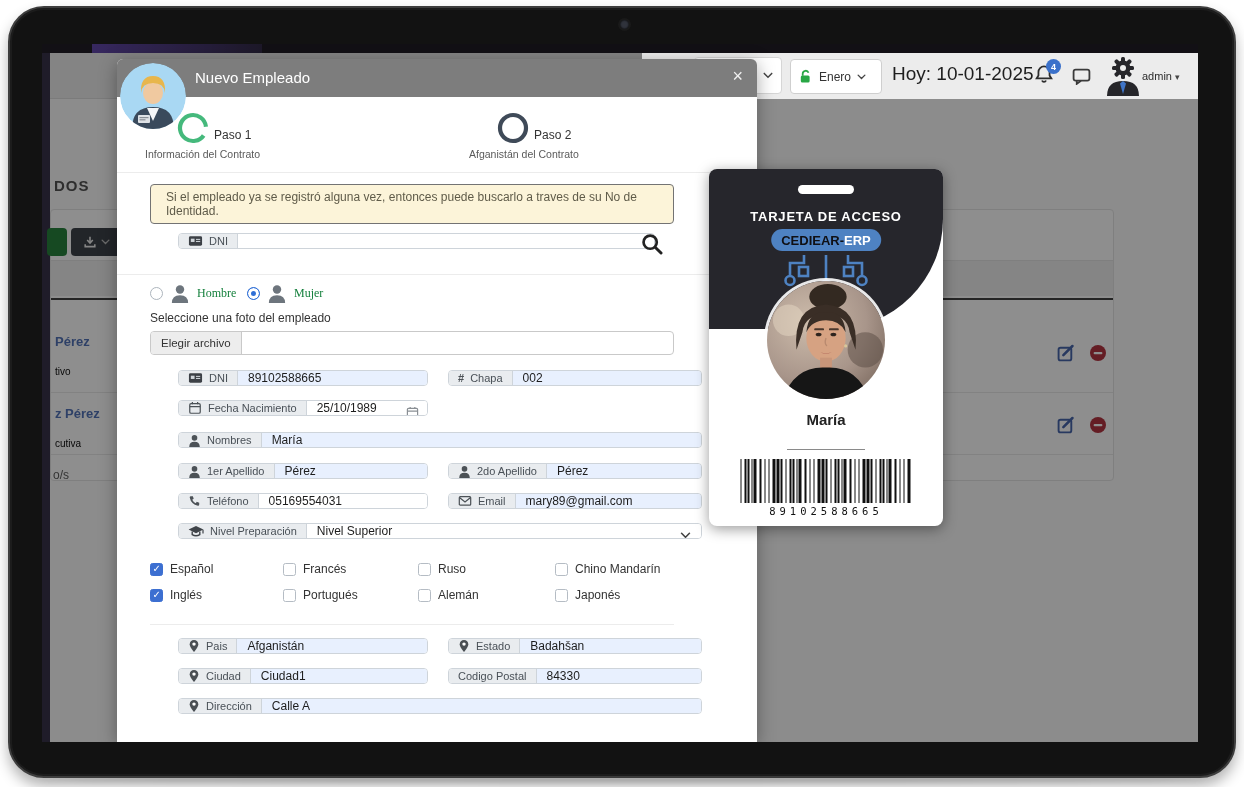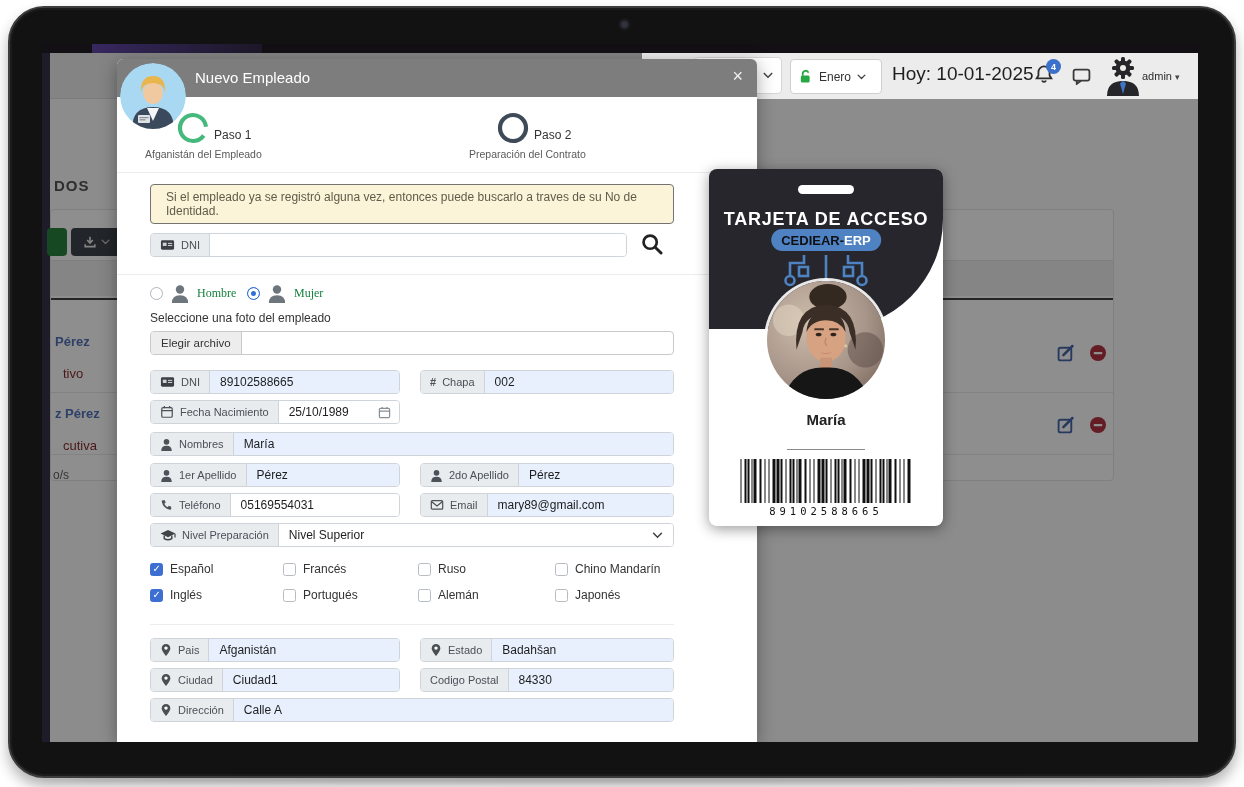--- a/index.html
+++ b/index.html
@@ -16,21 +16,21 @@
   .side-strip{position:absolute;left:0;top:9px;width:8px;bottom:0;background:#2f2940;}
   .header-band{position:absolute;left:8px;top:9px;width:1148px;height:46px;background:#ececec;border-bottom:1px solid #dcdcdc;}
   .bg-page{position:absolute;left:8px;top:55px;right:0;bottom:0;background:#fbfbfb;}
   .bg-title{position:absolute;left:4px;top:78px;font-size:15px;font-weight:bold;letter-spacing:1px;color:#4a4a4a;}
   .bg-panel{position:absolute;left:0;top:110px;width:1064px;height:272px;background:#ffffff;border:1px solid #e3e3e3;border-radius:4px;}
   .btn-green{position:absolute;left:-4px;top:18px;width:20px;height:28px;background:#1e7e34;border-radius:4px;}
   .btn-dark{position:absolute;left:20px;top:18px;width:50px;height:28px;background:#343a40;border-radius:4px;display:flex;align-items:center;justify-content:center;gap:4px;}
   .bg-band{position:absolute;left:0;top:50px;width:100%;height:36px;background:#efefef;border-top:1px solid #e2e2e2;}
   .bg-darkline{position:absolute;left:0;top:88px;width:100%;height:2px;background:#3a3a3a;}
   .bg-link{position:absolute;font-size:13px;font-weight:bold;color:#4a6db5;}
-  .bg-sub{position:absolute;font-size:13px;color:#7f1d1d;margin-left:8px;}
+  .bg-sub{position:absolute;font-size:10px;color:#000000;}
   .bg-rowline{position:absolute;left:0;width:100%;height:1px;background:#e8e8e8;}
   .rowicons{position:absolute;display:flex;gap:14px;align-items:center;}
   .bg-footer{position:absolute;left:2px;top:258px;font-size:12px;color:#555;}
   
   .overlay{position:absolute;inset:0;background:rgba(15,15,15,0.47);z-index:20;}
   
   .header-right{position:absolute;left:600px;top:9px;width:556px;height:46px;background:#ececec;z-index:30;}
   .sel-hidden{position:absolute;left:52px;top:4px;width:88px;height:37px;background:#fff;border:1px solid #d6d6d6;border-radius:4px;display:flex;align-items:center;justify-content:flex-end;padding-right:8px;}
   .lock-group{position:absolute;left:148px;top:6px;width:92px;height:35px;background:#fff;border:1px solid #cfcfcf;border-radius:4px;display:flex;align-items:center;gap:6px;padding:0 7px;}
   .lock-group .mlabel{font-size:12px;color:#333;}
@@ -46,21 +46,21 @@
   .modal-head{position:absolute;left:0;top:0;width:100%;height:38px;background:#7d7d7d;border-radius:6px 6px 0 0;}
   .modal-title{position:absolute;left:78px;top:10px;font-size:15px;color:#fff;}
   .modal-close{position:absolute;right:14px;top:7px;font-size:18px;color:#f2f2f2;cursor:default;}
   .modal-avatar{position:absolute;left:3px;top:4px;width:66px;height:66px;border-radius:50%;overflow:hidden;}
   .step{position:absolute;top:53px;display:flex;align-items:flex-end;gap:5px;}
   .step-cap{position:absolute;top:89px;font-size:10.5px;color:#5a5a5a;}
   .step-label{font-size:12px;color:#333;padding-bottom:2px;}
   .hr{position:absolute;left:0;width:100%;height:1px;background:#ececec;}
   .hr.inset{left:33px;width:524px;}
   .alert{position:absolute;left:33px;top:125px;width:524px;height:40px;background:#fcf4d9;border:1px solid #737373;border-radius:4px;font-size:12px;color:#5f5b49;display:flex;align-items:center;padding:0 15px;}
-  .ig{position:absolute;height:24px;display:flex;border:1px solid #ced4da;border-radius:4px;overflow:hidden;background:#fff;}
+  .ig{position:absolute;height:16px;display:flex;border:1px solid #ced4da;border-radius:4px;overflow:hidden;background:#fff;margin-left:28px;}
   .igl{display:flex;align-items:center;gap:6px;background:#e9ecef;border-right:1px solid #ced4da;padding:0 9px;font-size:11px;color:#495057;white-space:nowrap;}
   .igv{flex:1;display:flex;align-items:center;padding:0 10px;font-size:12px;color:#1d1d1d;background:#fff;position:relative;}
   .igv.blue{background:#e8f0fe;}
   .igv .right-ic{position:absolute;right:8px;top:5px;}
   .search-btn{position:absolute;left:524px;top:174px;width:24px;height:24px;}
   .gender{position:absolute;top:225px;display:flex;align-items:center;gap:7px;}
   .radio{width:13px;height:13px;border-radius:50%;border:1.5px solid #adb5bd;background:#fff;}
   .radio.on{border-color:#2f6fd6;background:#2f6fd6;box-shadow:inset 0 0 0 3px #fff;}
   .glabel{font-size:12px;color:#15803d;font-family:Liberation Serif, serif;}
   .photo-label{position:absolute;left:33px;top:252px;font-size:12px;color:#333;}
@@ -70,21 +70,21 @@
   .chk-item{position:absolute;display:flex;align-items:center;gap:7px;}
   .chk{width:13px;height:13px;border:1.5px solid #b5bcc4;border-radius:2.5px;background:#fff;position:relative;}
   .chk.on{background:#3c6fd1;border-color:#3c6fd1;}
   .chk.on::after{content:"\2713";position:absolute;left:1.5px;top:-1px;font-size:10px;color:#fff;}
   .chk-label{font-size:12px;color:#333;}
   .chev-right{position:absolute;right:10px;top:8px;}
   
   .acard{position:absolute;left:667px;top:125px;width:234px;height:357px;background:#fff;border-radius:8px;z-index:50;box-shadow:0 3px 14px rgba(0,0,0,.4);}
   .acard-dark{position:absolute;left:0;top:0;width:100%;height:160px;background:#26262c;border-radius:8px 8px 110px 0;}
   .slot{position:absolute;left:89px;top:16px;width:56px;height:9px;border-radius:5px;background:#fff;}
-  .acard-title{position:absolute;left:0;top:40px;width:100%;text-align:center;font-size:18px;font-weight:bold;letter-spacing:.8px;color:#fff;}
+  .acard-title{position:absolute;left:0;top:40px;width:100%;text-align:center;font-size:13px;font-weight:bold;letter-spacing:.8px;color:#fff;}
   .brand{position:absolute;left:50%;transform:translateX(-50%);top:60px;height:22px;background:#4e82c2;border-radius:11px;display:flex;align-items:center;padding:0 10px;white-space:nowrap;}
   .brand .b1{font-size:13px;font-weight:bold;color:#101014;}
   .brand .b2{font-size:13px;font-weight:bold;color:#ffffff;}
   .circuit{position:absolute;left:50%;transform:translateX(-50%);top:86px;}
   .photo{position:absolute;left:58px;top:112px;width:118px;height:118px;border-radius:50%;overflow:hidden;box-shadow:0 0 0 3px rgba(255,255,255,.9);}
   .acard-name{position:absolute;left:0;top:242px;width:100%;text-align:center;font-size:15px;font-weight:bold;color:#222;}
   .acard-sep{position:absolute;left:78px;top:280px;width:78px;height:1px;background:#8a8a8a;}
   .barcode{position:absolute;left:50%;transform:translateX(-50%);top:290px;height:44px;display:flex;align-items:stretch;}
   .barcode i{display:block;background:#101010;}
   .bc-num{position:absolute;left:0;top:336px;width:100%;text-align:center;font-family:"DejaVu Sans Mono",monospace;font-size:10.5px;letter-spacing:4px;color:#111;}
@@ -287,28 +287,28 @@
         </div>
         <div class="modal-title">Nuevo Empleado</div>
         <div class="modal-close">×</div>
 
         <div class="step" style="left:60px">
           <svg width="32" height="32" viewBox="0 0 32 32">
               <circle cx="16" cy="16" r="13" fill="none" stroke="#45b97c" stroke-width="4.2" stroke-dasharray="72 10" transform="rotate(35 16 16)"></circle>
             </svg>
           <span class="step-label">Paso 1</span>
         </div>
-        <div class="step-cap" style="left:28px">Afganistán del Empleado</div>
+        <div class="step-cap" style="left:28px">Información del Contrato</div>
         <div class="step" style="left:380px">
           <svg width="32" height="32" viewBox="0 0 32 32">
               <circle cx="16" cy="16" r="13" fill="none" stroke="#3f4a58" stroke-width="4.2"></circle>
             </svg>
           <span class="step-label">Paso 2</span>
         </div>
-        <div class="step-cap" style="left:352px">Preparación del Contrato</div>
+        <div class="step-cap" style="left:352px">Afganistán del Contrato</div>
 
         <div class="hr" style="top:113px"></div>
         <div class="alert">Si el empleado ya se registró alguna vez, entonces puede buscarlo a traves de su No de Identidad.</div>
 
         <div class="ig" style="left:33px;top:174px;width:477px">
           <span class="igl">
               <svg class="ic" width="15" height="15">
                 <use href="#i-idcard"></use>
               </svg>
               <span>DNI</span>

